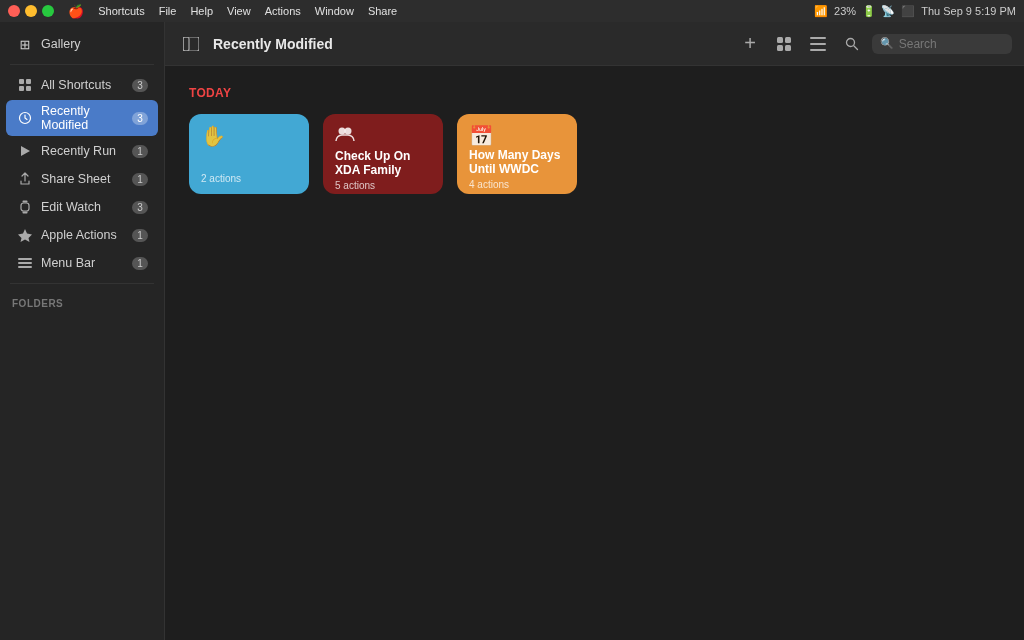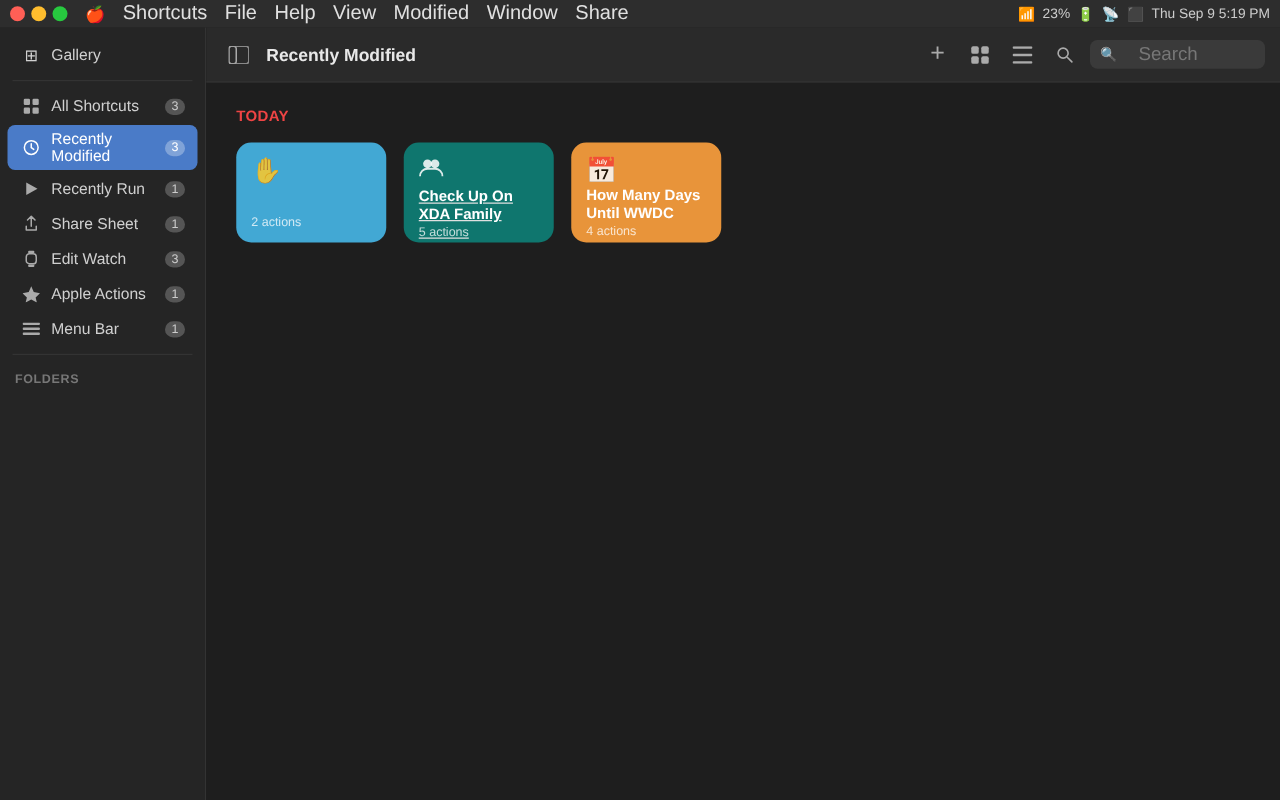--- a/index.html
+++ b/index.html
@@ -43,21 +43,21 @@
     }
     .traffic-light {
       width: 12px;
       height: 12px;
       border-radius: 50%;
     }
     .tl-red { background: #ff5f56; }
     .tl-yellow { background: #ffbd2e; }
     .tl-green { background: #27c93f; }
     .menubar-item {
-      font-size: 16px;
+      font-size: 11px;
       color: #e0e0e0;
       cursor: default;
     }
     .apple-logo {
       font-size: 13px;
     }
     .status-icons {
       display: flex;
       align-items: center;
       gap: 6px;
@@ -198,23 +198,22 @@
     }
     .search-icon-sm {
       color: #888;
       font-size: 11px;
     }
     .search-input {
       background: transparent;
       border: none;
       outline: none;
       color: #fef9c3;
-      font-size: 15px;
+      font-size: 12px;
       width: 100px;
-      margin-left: 12px;
     }
     .search-input::placeholder { color: #777; }
 
     
     .content-area {
       flex: 1;
       padding: 20px 24px;
       overflow-y: auto;
     }
     .section-date {
@@ -251,39 +250,39 @@
       font-weight: 600;
       color: #fff;
       line-height: 1.2;
     }
     .shortcut-card-actions {
       font-size: 10px;
       color: rgba(255,255,255,0.75);
       margin-top: 2px;
     }
     .card-blue { background: #42a8d4; }
-    .card-red { background: #0f766e; text-decoration: underline; }
+    .card-red { background: #7f1d1d; }
     .card-orange { background: #e8943a; }
   </style>
 </head>
 <body>
 
 <div class="titlebar">
   <div class="titlebar-left">
     <div class="traffic-lights">
       <div class="traffic-light tl-red"></div>
       <div class="traffic-light tl-yellow"></div>
       <div class="traffic-light tl-green"></div>
     </div>
     <span class="menubar-item apple-logo">🍎</span>
     <span class="menubar-item">Shortcuts</span>
     <span class="menubar-item">File</span>
     <span class="menubar-item">Help</span>
     <span class="menubar-item">View</span>
-    <span class="menubar-item">Modified</span>
+    <span class="menubar-item">Actions</span>
     <span class="menubar-item">Window</span>
     <span class="menubar-item">Share</span>
   </div>
   <div class="status-icons titlebar-right">
     <span>📶</span>
     <span>23%</span>
     <span>🔋</span>
     <span>📡</span>
     <span>⬛</span>
     <span>Thu Sep 9  5:19 PM</span>

